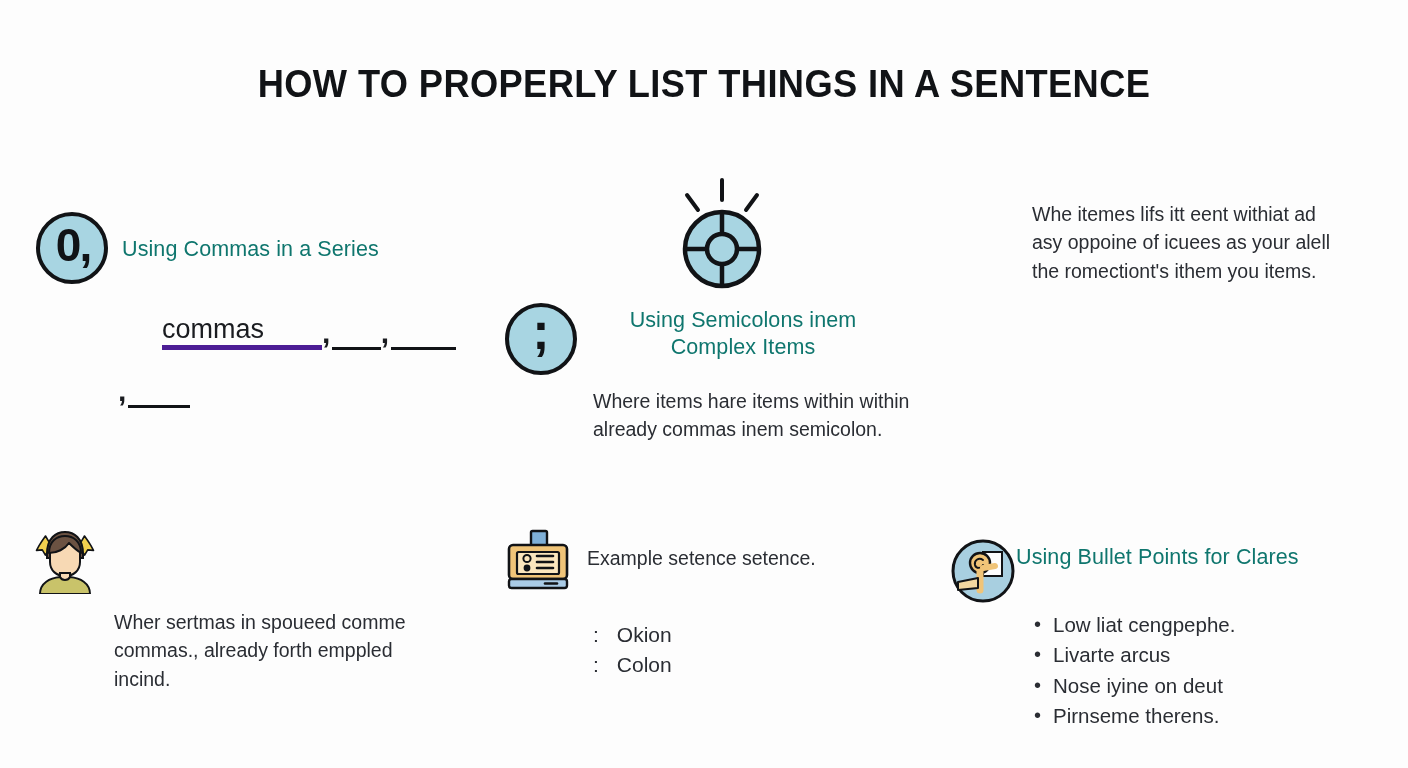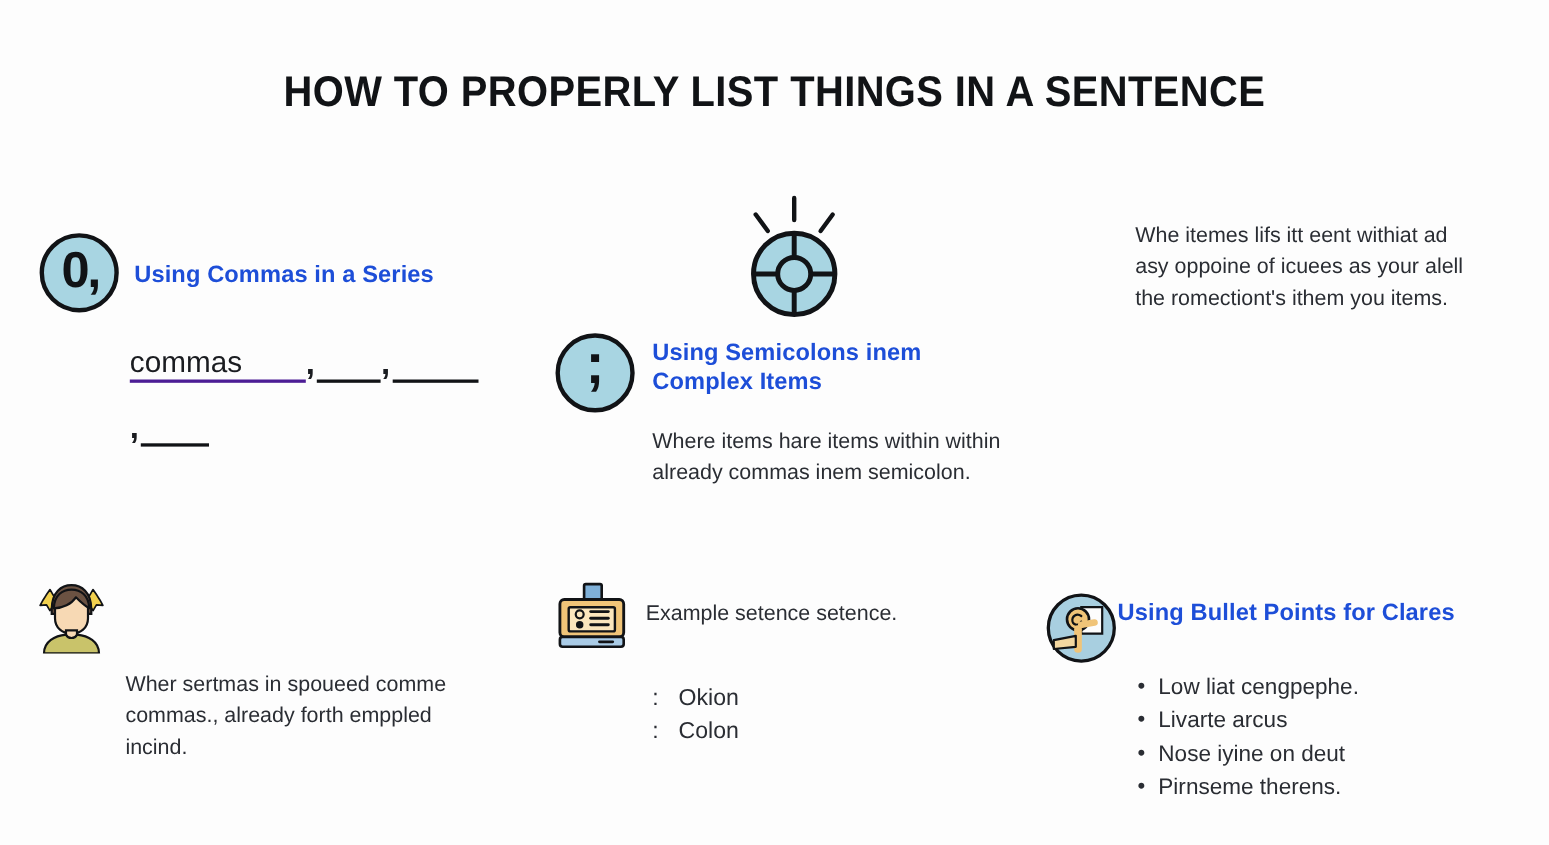--- a/index.html
+++ b/index.html
@@ -40,24 +40,25 @@
   .card-head {
     display: flex;
     align-items: flex-start;
   }
   .card-icon {
     flex: 0 0 auto;
     position: relative;
   }
   .card-title {
     font-size: 21.5px;
-    font-weight: 700;
+    font-weight: 400;
     line-height: 1.25;
-    color: #1d4ed8;
+    color: #0f766e;
     letter-spacing: 0.1px;
+    text-align: center;
   }
   .card-body {
     font-size: 19.5px;
     line-height: 1.45;
     color: #2a2d33;
     font-weight: 400;
   }
 
   
   #panel-commas-series { top: 212px; left: 36px; width: 420px; }
@@ -87,23 +88,24 @@
   .blank-lines { margin-top: 30px; padding-left: 82px; }
   .blank-row {
     display: flex;
     align-items: flex-end;
     font-size: 27px;
     color: #1a1c20;
     margin-bottom: 26px;
     font-weight: 400;
   }
   .blank-row .word {
-    border-bottom: 3px solid #4c1d95;
+    border-bottom: 5px solid #4c1d95;
     padding-right: 58px;
     line-height: 1.15;
+    margin-left: 44px;
   }
   .blank-row .sep {
     font-weight: 700;
     font-size: 30px;
     line-height: 1;
     padding: 0 2px 2px 0;
   }
   .blank-row .rule {
     border-bottom: 3px solid #111316;
     height: 22px;

